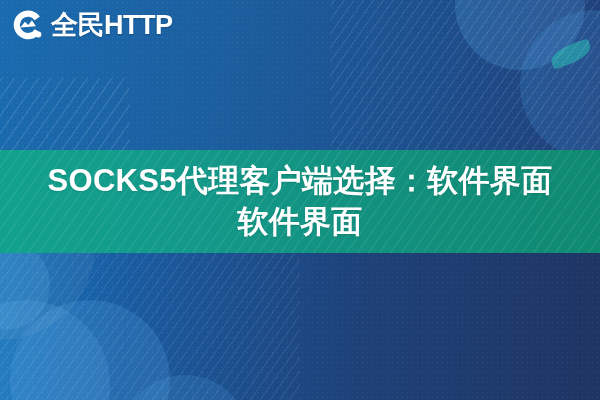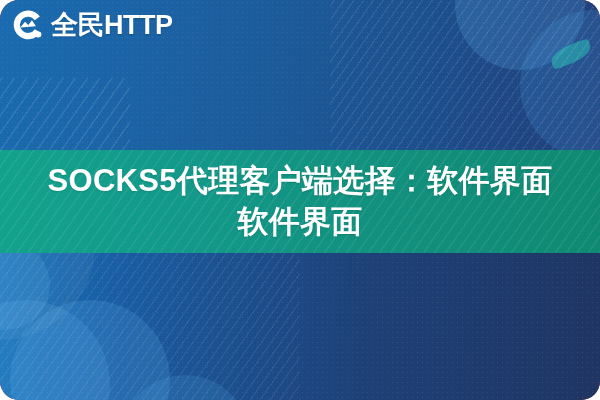--- a/index.html
+++ b/index.html
@@ -10,21 +10,20 @@
   body {
     font-family: "Liberation Sans", sans-serif;
   }
 
   .banner {
     position: relative;
     width: 600px;
     height: 400px;
     overflow: hidden;
     background: #b91c1c;
-    border-radius: 19px;
   }
 
   
   .band-top {
     position: absolute;
     left: 0; top: 0;
     width: 600px; height: 152px;
     background: linear-gradient(100deg, #1a6bb0 0%, #1c5e9e 38%, #1d4e8c 72%, #203e78 100%);
   }
   .band-bottom {

